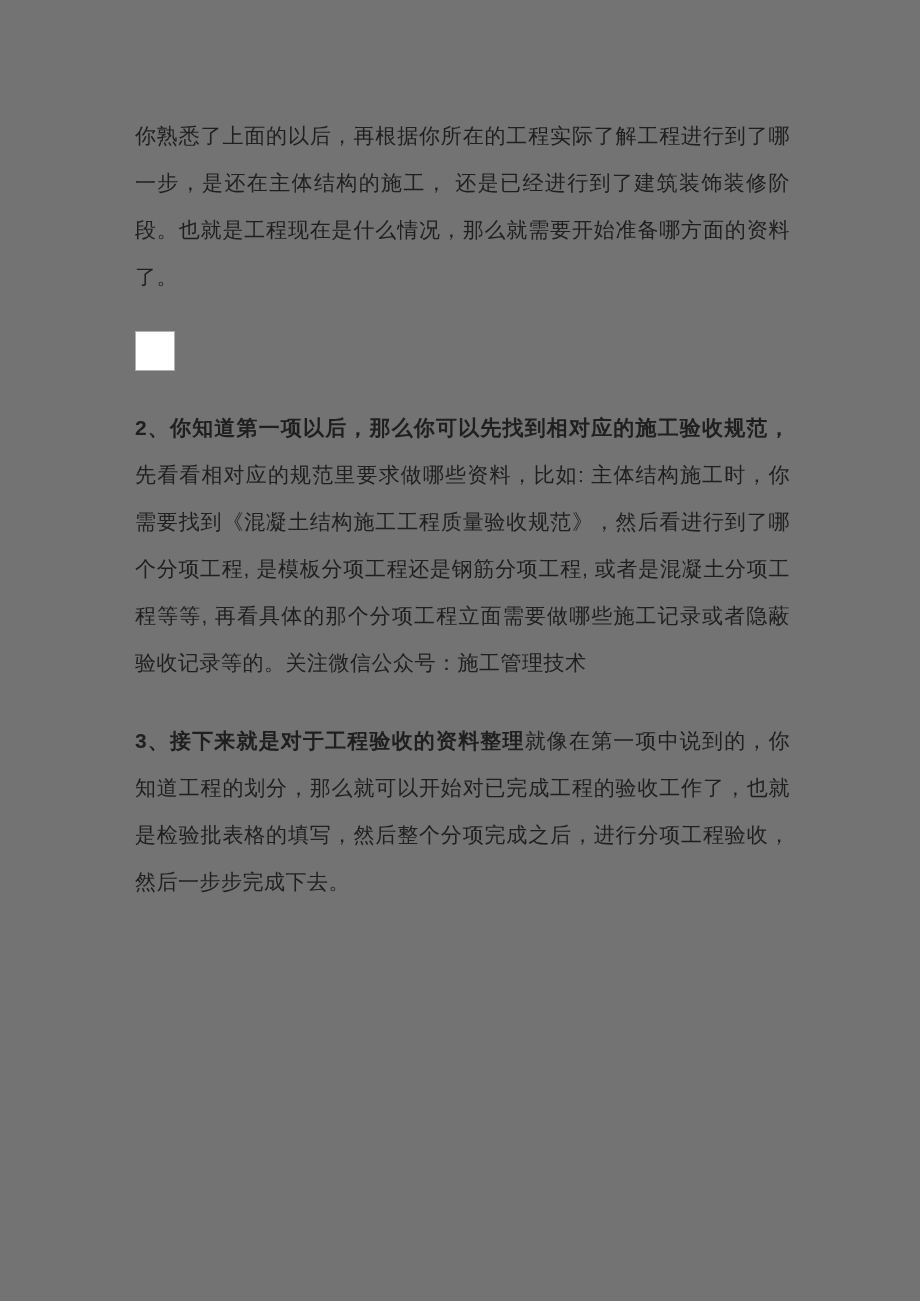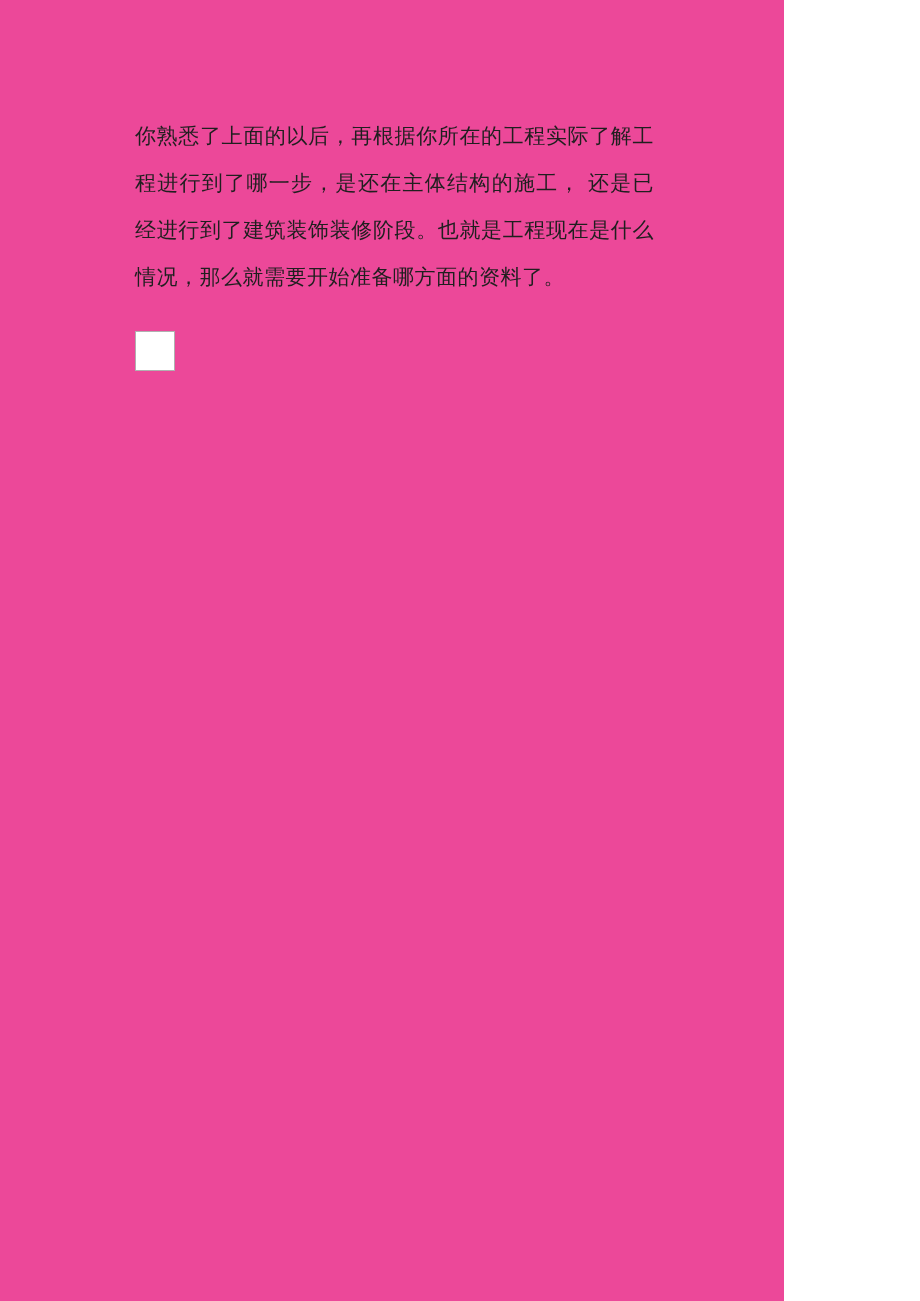--- a/index.html
+++ b/index.html
@@ -2,23 +2,23 @@
 <html><head>
 <meta charset="utf-8">
 <style>
   html, body {
     margin: 0;
     padding: 0;
     background: #ffffff;
   }
   .page {
     position: relative;
-    width: 784px;
+    width: 920px;
     height: 1301px;
-    background: #ec4899;
+    background: #737373;
     box-sizing: border-box;
     padding: 112px 130px 0 135px;
     font-family: "Liberation Sans", "DejaVu Sans", sans-serif;
     color: #1f1f1f;
   }
   .para {
     margin: 0 0 31px 0;
     font-size: 21px;
     line-height: 47px;
     text-align: justify;
@@ -38,16 +38,18 @@
 </style>
 </head>
 <body>
 
 <div class="page">
 
   <p class="para"><span>你熟悉了上面的以后，再根据你所在的工程实际了解工程进行到了哪一步，是还在主体结构的施工， 还是已经进行到了建筑装饰装修阶段。也就是工程现在是什么情况，那么就需要开始准备哪方面的资料了。</span></p>
 
   <div class="img-ph"></div>
 
+  <p class="para"><strong>2、你知道第一项以后，那么你可以先找到相对应的施工验收规范，</strong><span>先看看相对应的规范里要求做哪些资料，比如: 主体结构施工时，你需要找到《混凝土结构施工工程质量验收规范》，然后看进行到了哪个分项工程, 是模板分项工程还是钢筋分项工程, 或者是混凝土分项工程等等, 再看具体的那个分项工程立面需要做哪些施工记录或者隐蔽验收记录等的。关注微信公众号：施工管理技术</span></p>
 
 
+  <p class="para"><strong>3、接下来就是对于工程验收的资料整理</strong><span>就像在第一项中说到的，你知道工程的划分，那么就可以开始对已完成工程的验收工作了，也就是检验批表格的填写，然后整个分项完成之后，进行分项工程验收，然后一步步完成下去。</span></p>
 
 </div>
 
 </body></html>

